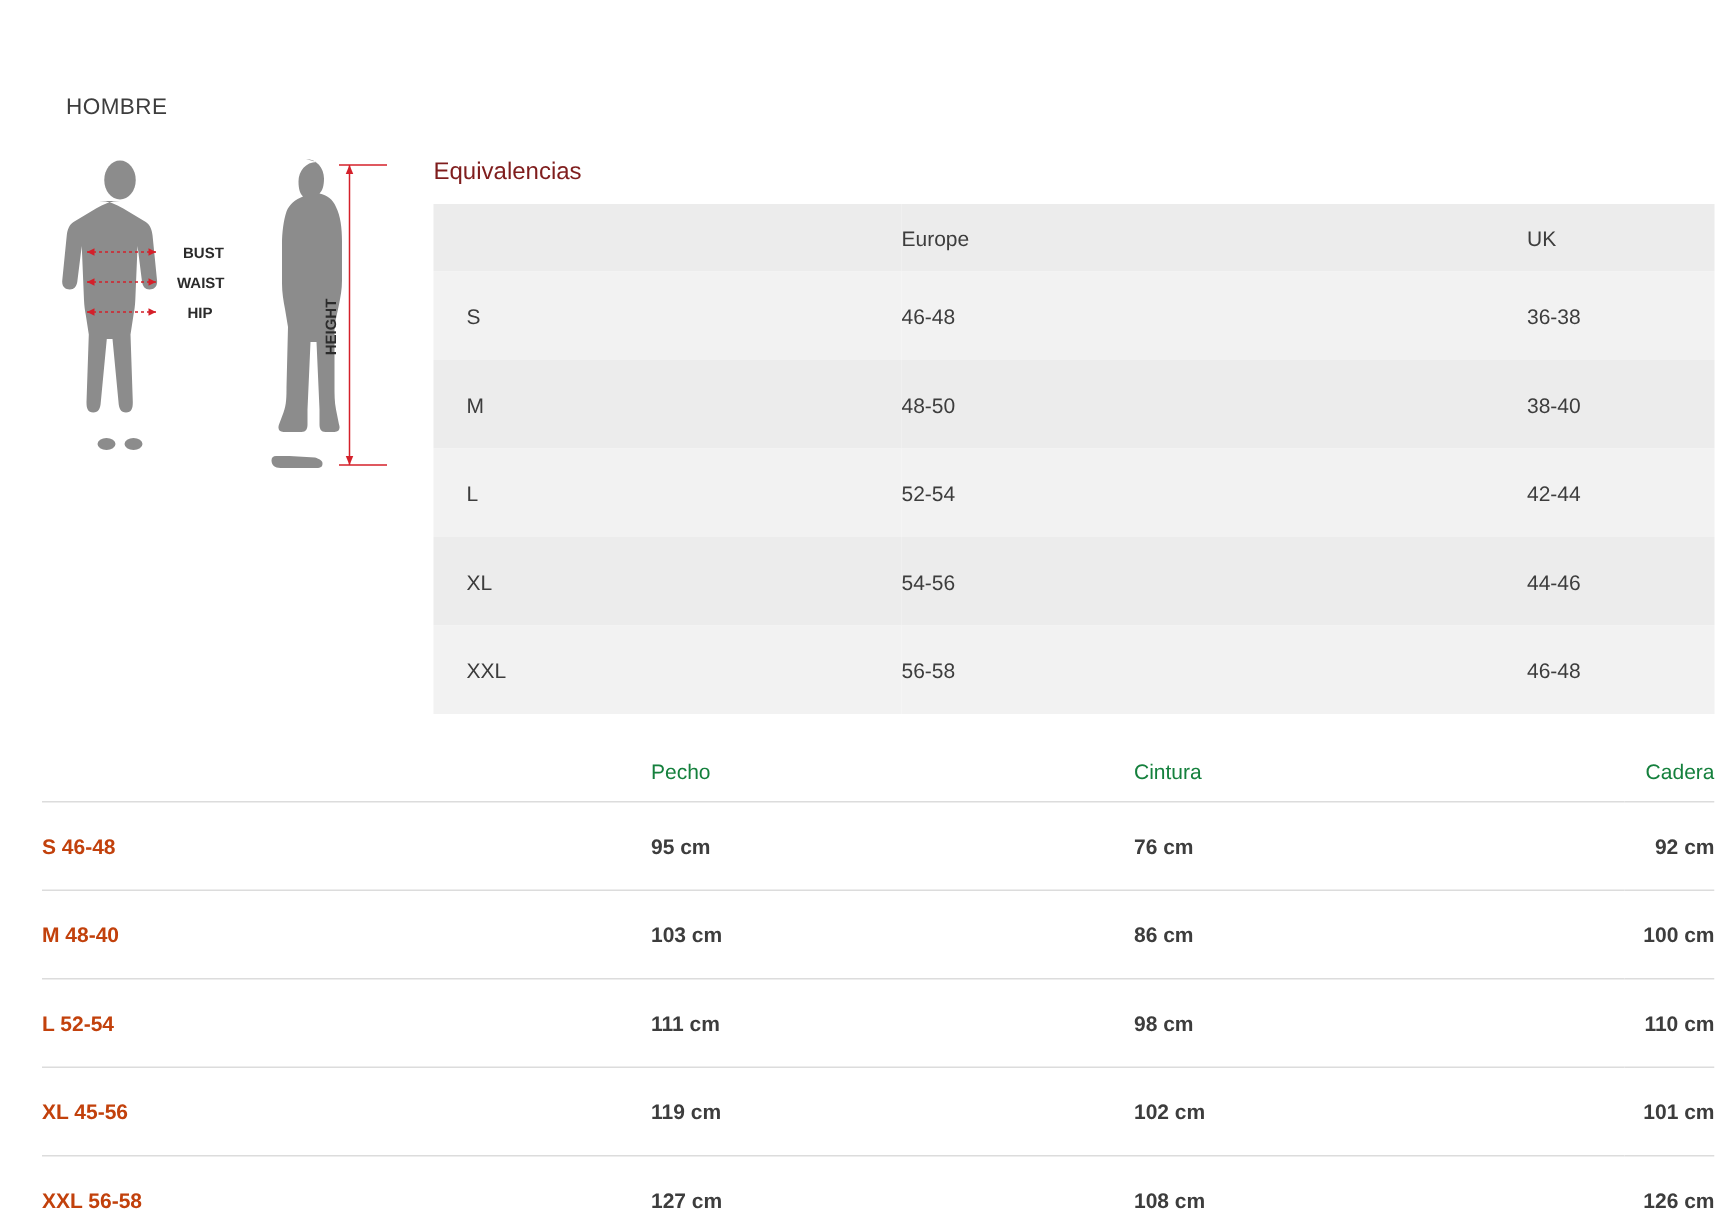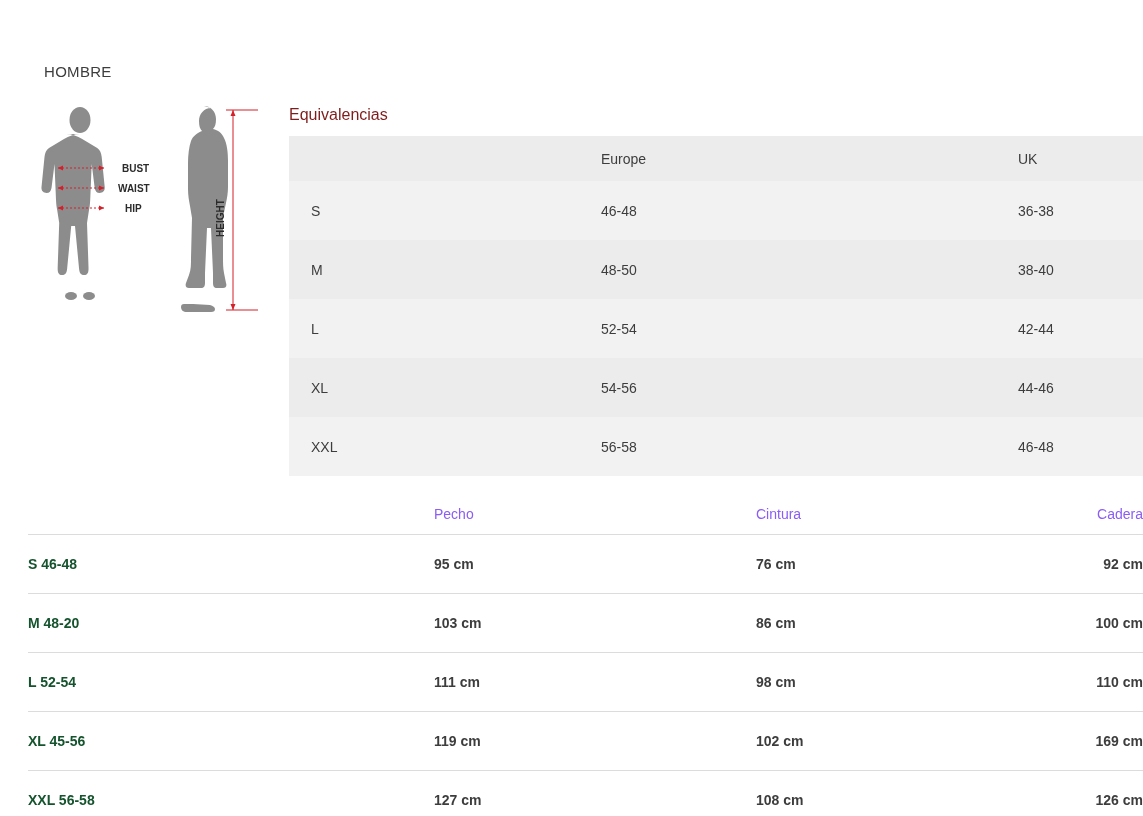--- a/index.html
+++ b/index.html
@@ -97,22 +97,22 @@
     font-weight: normal;
     padding: 0;
     border-bottom: 1px solid #dcdcdc;
   }
   .meas-table tr { height: 59px; }
   .meas-table tr.hdr { height: 40px; }
   .meas-table .m1 { width: 406px; }
   .meas-table .m2 { width: 322px; }
   .meas-table .m3 { width: 327px; }
   .meas-table .m4 { width: 60px; text-align: right; }
-  .meas-table tr.hdr th { color: #8b5cf6; }
-  .meas-table td.size-cell { font-weight: bold; color: #14532d; }
+  .meas-table tr.hdr th { color: #15803d; }
+  .meas-table td.size-cell { font-weight: bold; color: #c2410c; }
   .meas-table td { color: #3d3d3d; font-weight: bold; }
 </style>
 </head>
 <body>
 
 <div class="page">
 
   <div class="section-label">HOMBRE</div>
 
   <div class="figure-wrap">
@@ -205,36 +205,36 @@
       </tr>
     </thead>
     <tbody>
       <tr>
         <td class="m1 size-cell">S 46-48</td>
         <td class="m2">95 cm</td>
         <td class="m3">76 cm</td>
         <td class="m4">92 cm</td>
       </tr>
       <tr>
-        <td class="m1 size-cell">M 48-20</td>
+        <td class="m1 size-cell">M 48-40</td>
         <td class="m2">103 cm</td>
         <td class="m3">86 cm</td>
         <td class="m4">100 cm</td>
       </tr>
       <tr>
         <td class="m1 size-cell">L 52-54</td>
         <td class="m2">111 cm</td>
         <td class="m3">98 cm</td>
         <td class="m4">110 cm</td>
       </tr>
       <tr>
         <td class="m1 size-cell">XL 45-56</td>
         <td class="m2">119 cm</td>
         <td class="m3">102 cm</td>
-        <td class="m4">169 cm</td>
+        <td class="m4">101 cm</td>
       </tr>
       <tr>
         <td class="m1 size-cell">XXL 56-58</td>
         <td class="m2">127 cm</td>
         <td class="m3">108 cm</td>
         <td class="m4">126 cm</td>
       </tr>
     </tbody>
   </table>
 

